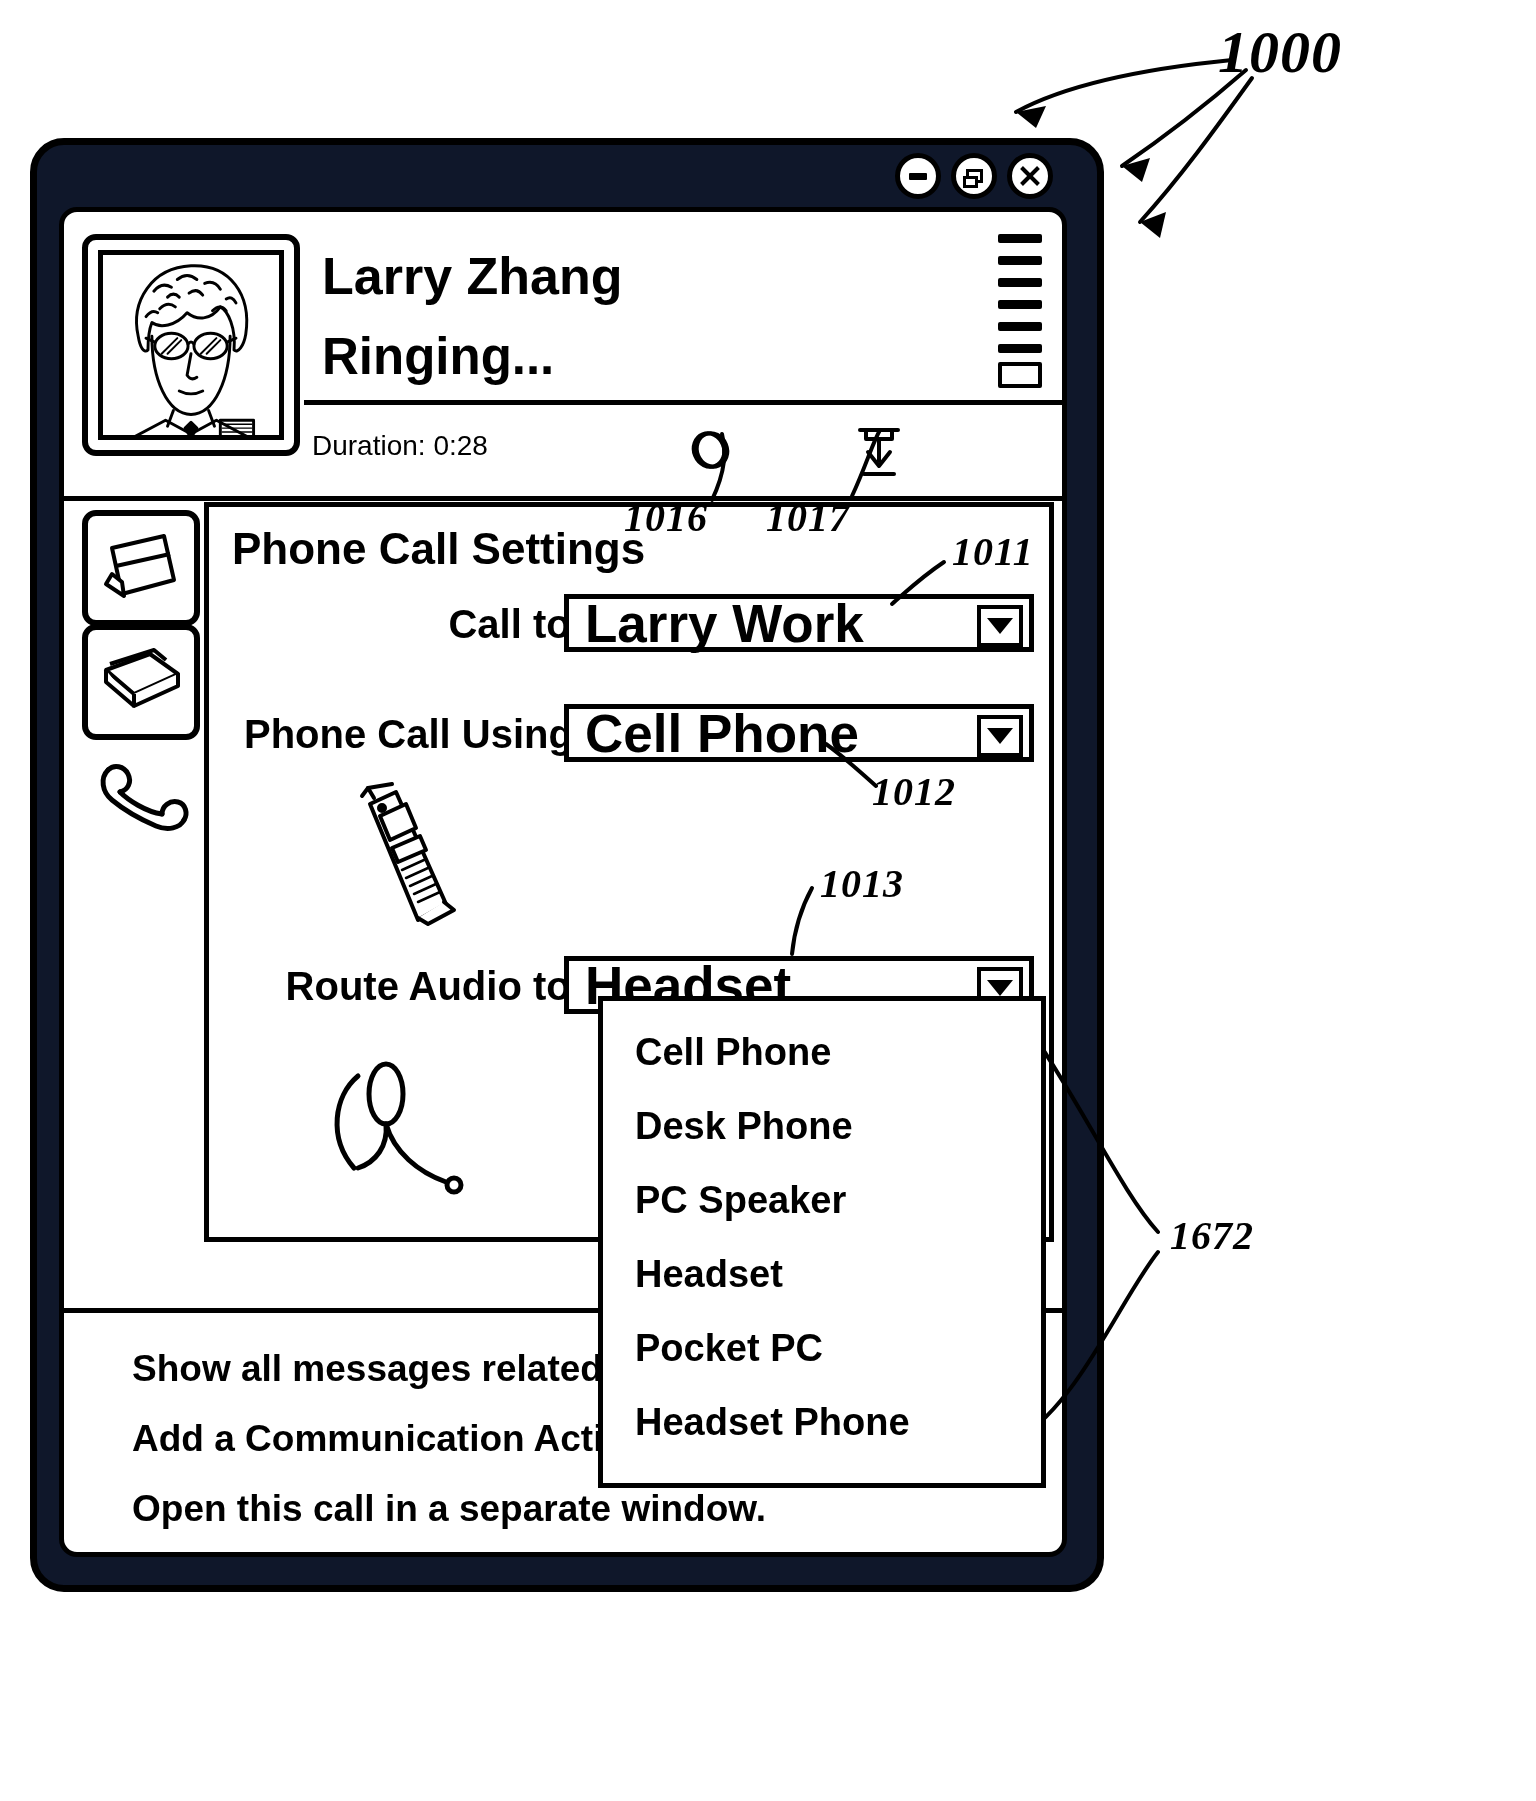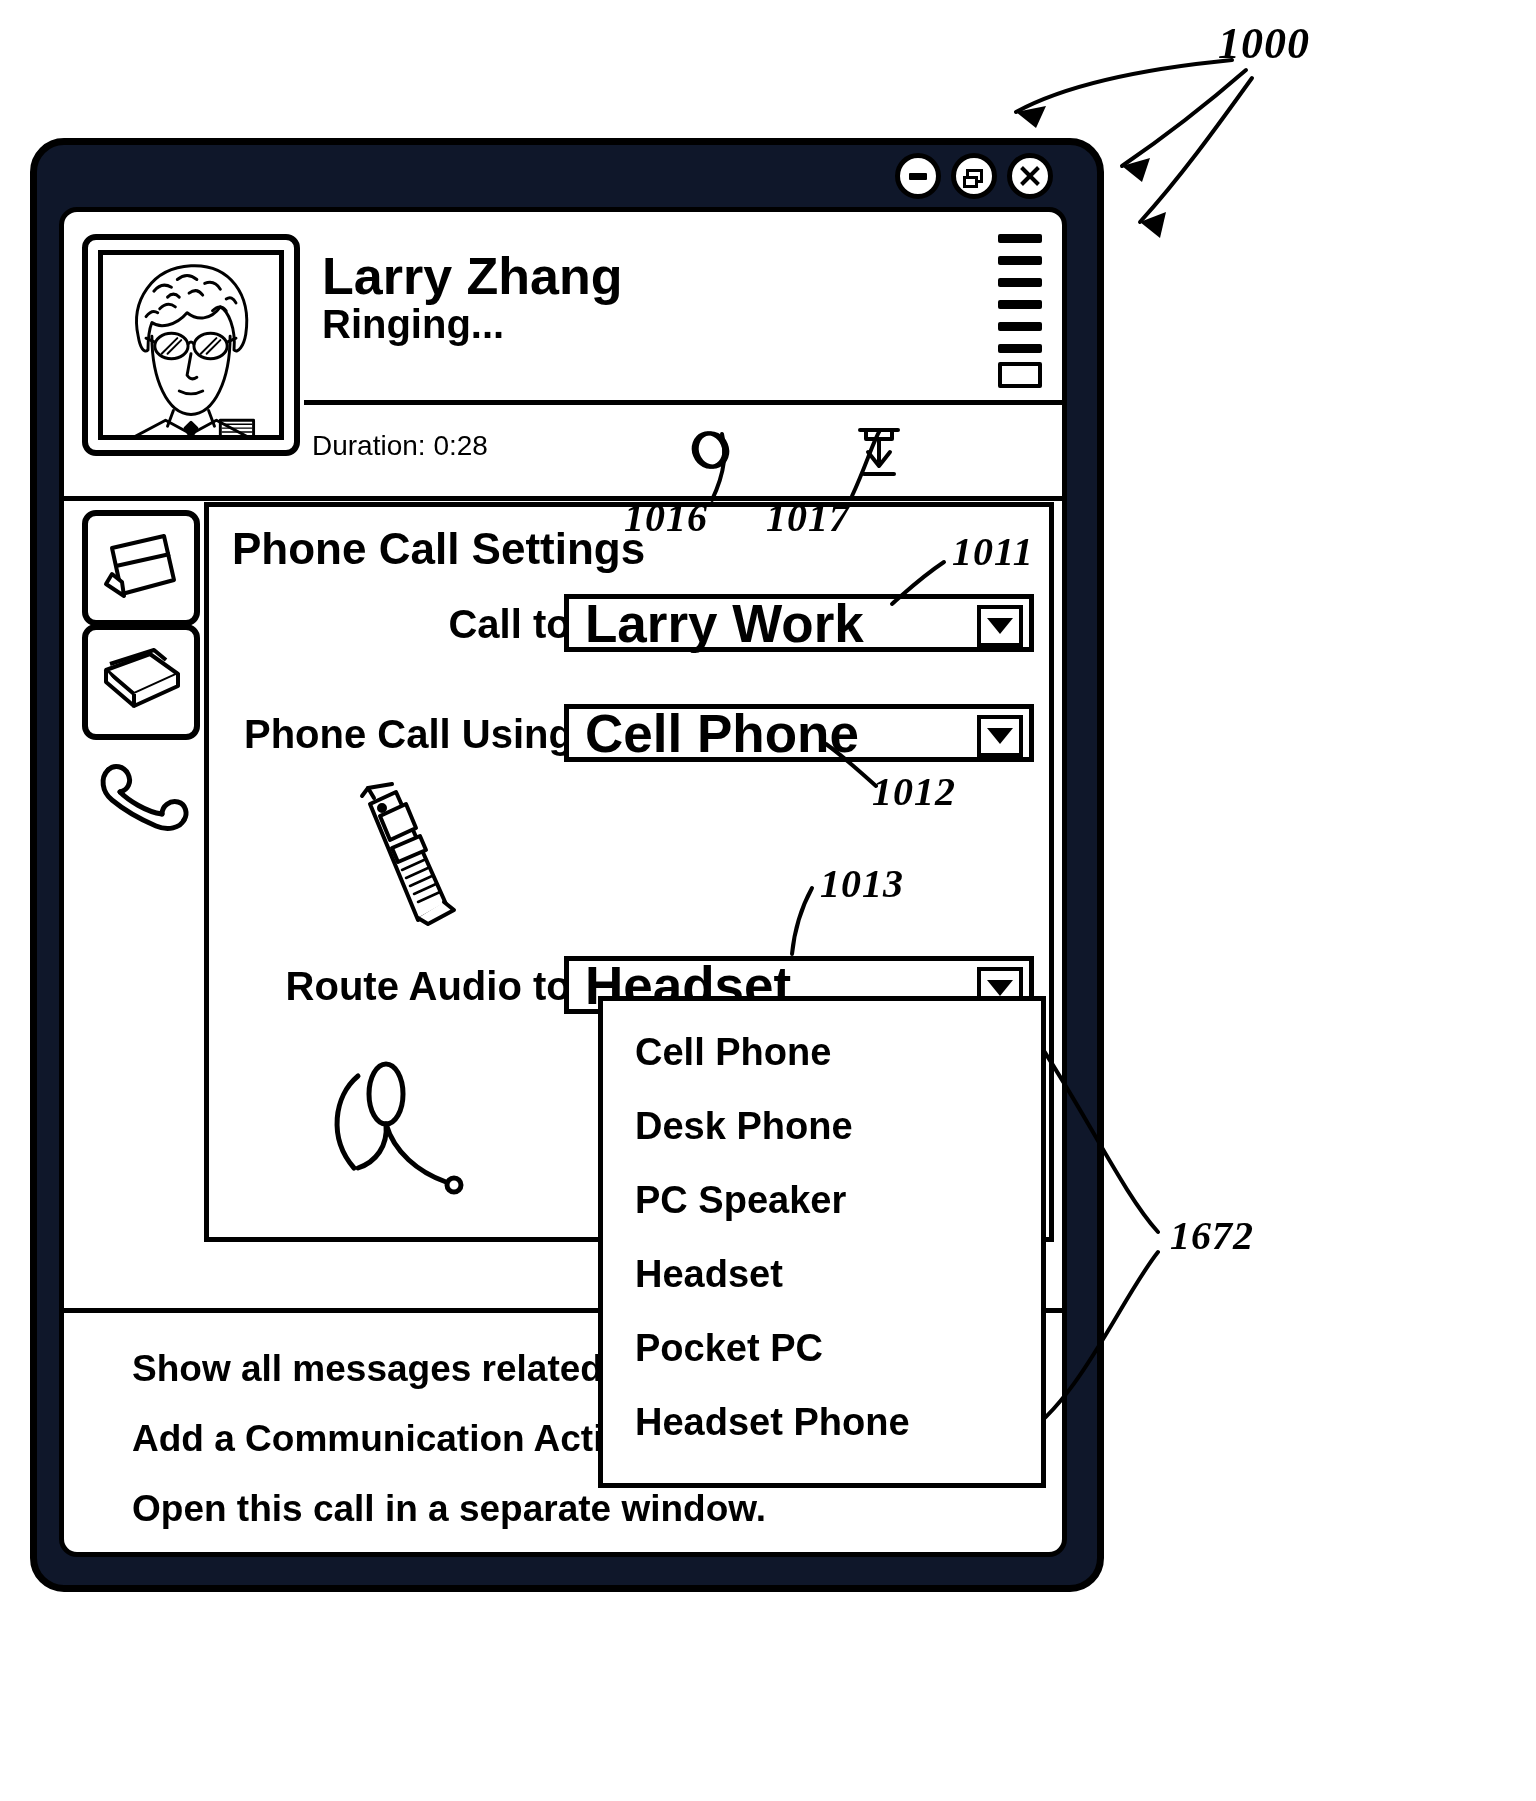--- a/index.html
+++ b/index.html
@@ -9,21 +9,21 @@
     color:#000;
   }
   .abs{position:absolute;}
 
   
   .ref{
     font-family:"Liberation Serif","DejaVu Serif",serif;
     font-style:italic;font-weight:700;font-size:40px;letter-spacing:1px;
     color:#000;white-space:nowrap;
   }
-  .ref.big{font-size:44px;}
+  .ref.big{font-size:60px;}
 
   
   #window-frame{
     left:30px;top:138px;width:1060px;height:1440px;
     border:7px solid #000;border-radius:34px;background:#0f172a;
   }
   #titlebar{
     left:0;top:0;right:0;height:62px;
   }
   .winbtn{
@@ -57,21 +57,21 @@
     z-index:7;
   }
   #avatar-inner{
     left:10px;top:10px;right:10px;bottom:10px;border:5px solid #000;background:#fff;box-sizing:border-box;
     overflow:hidden;
   }
   #contact-name{
     left:258px;top:34px;font-size:52px;font-weight:700;letter-spacing:0px;white-space:nowrap;
   }
   #call-status{
-    left:258px;top:90px;font-size:40px;font-weight:700;white-space:nowrap;
+    left:258px;top:115px;font-size:51px;font-weight:700;white-space:nowrap;
   }
   .hrule{position:absolute;height:5px;background:#000;}
 
   
   #duration-text{left:248px;top:218px;font-size:28px;font-weight:400;white-space:nowrap;}
   #hold-label{left:678px;top:226px;font-size:38px;font-weight:700;}
   #hangup-label{left:848px;top:226px;font-size:38px;font-weight:700;}
 
   
   #side-bars{left:934px;top:22px;width:44px;height:158px;}

